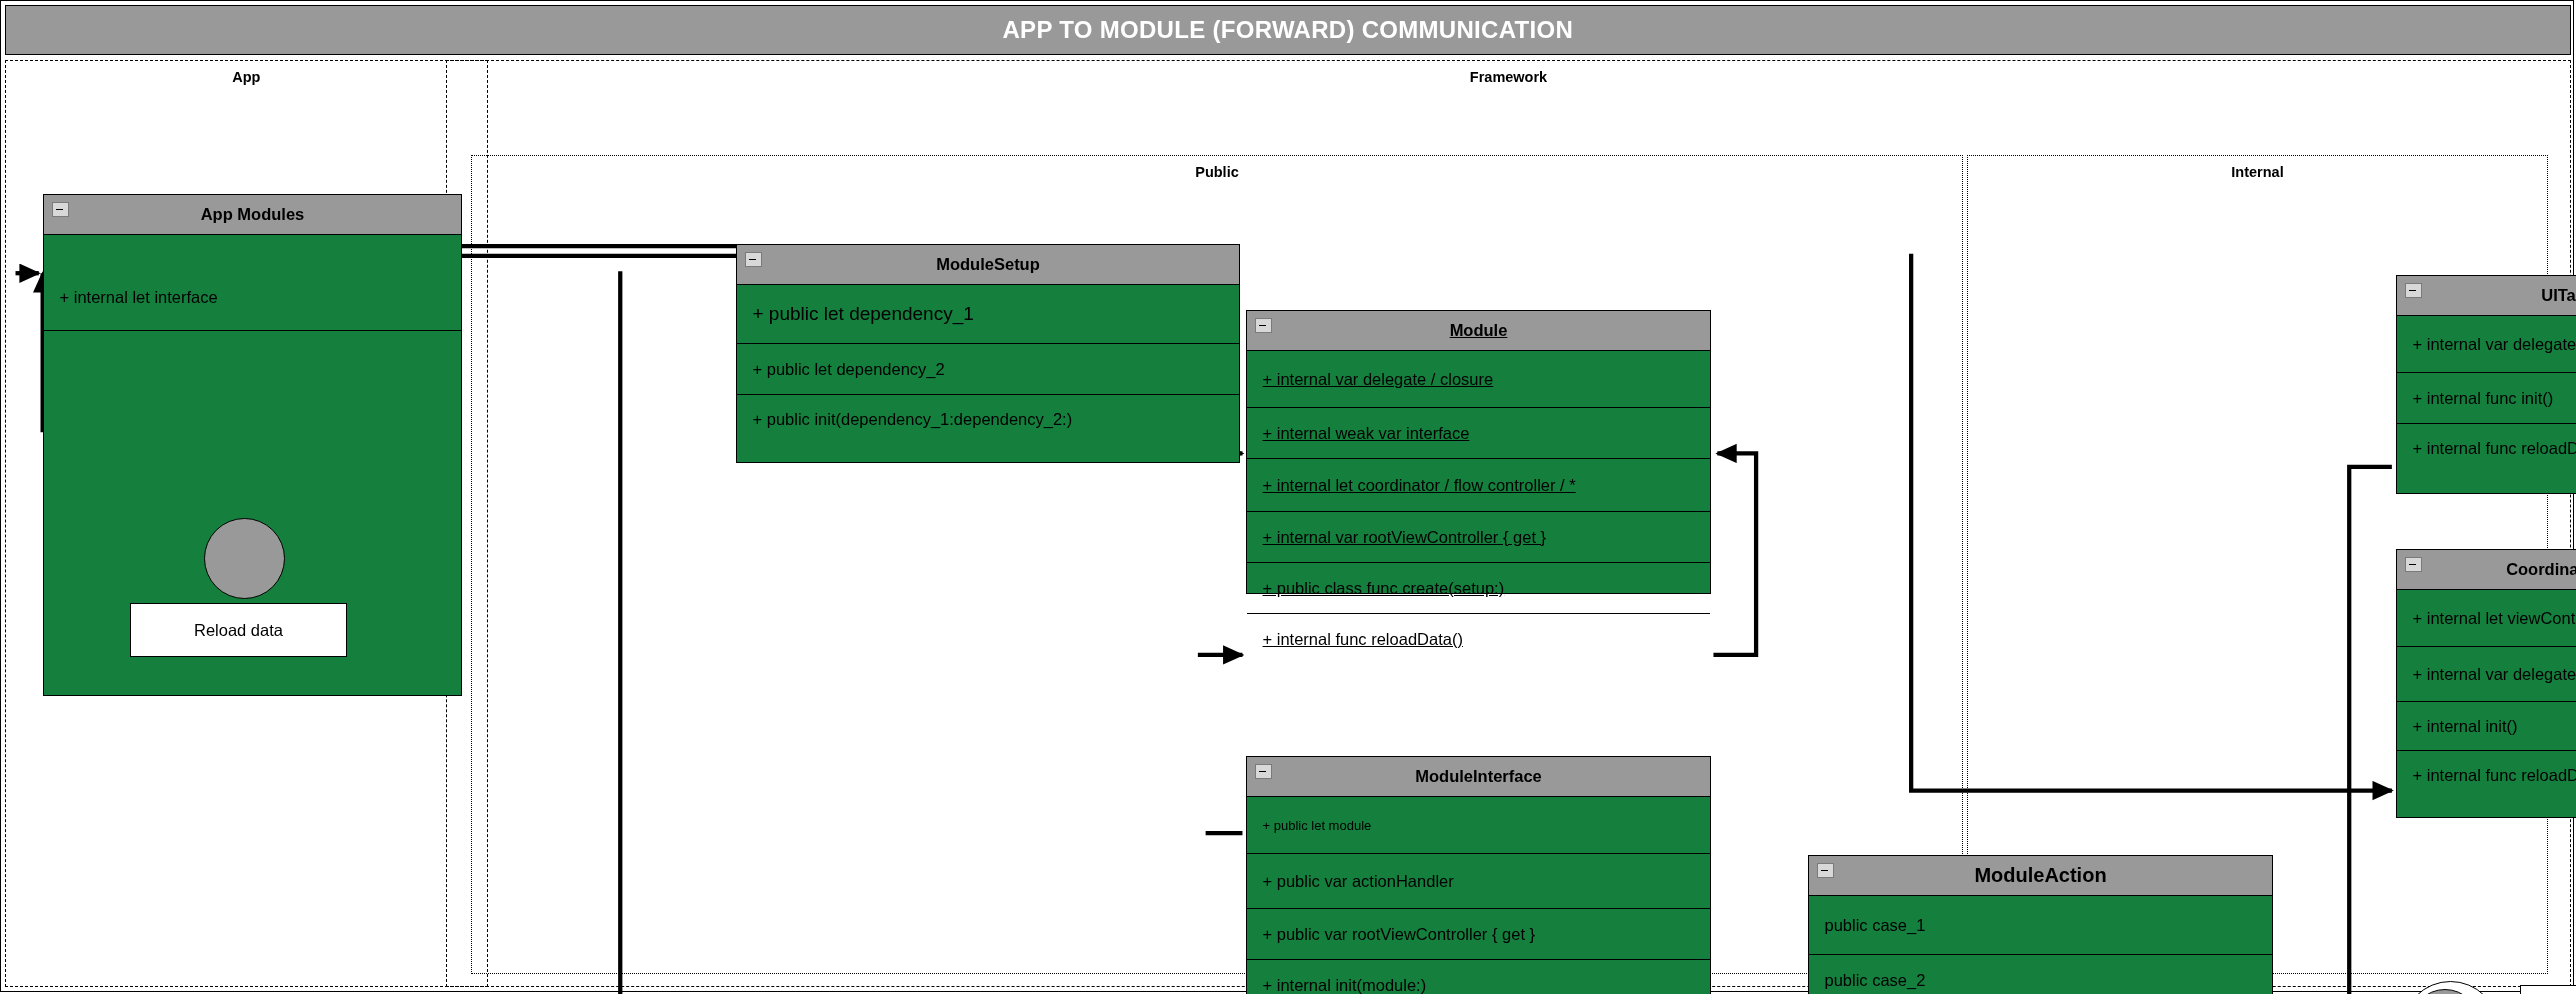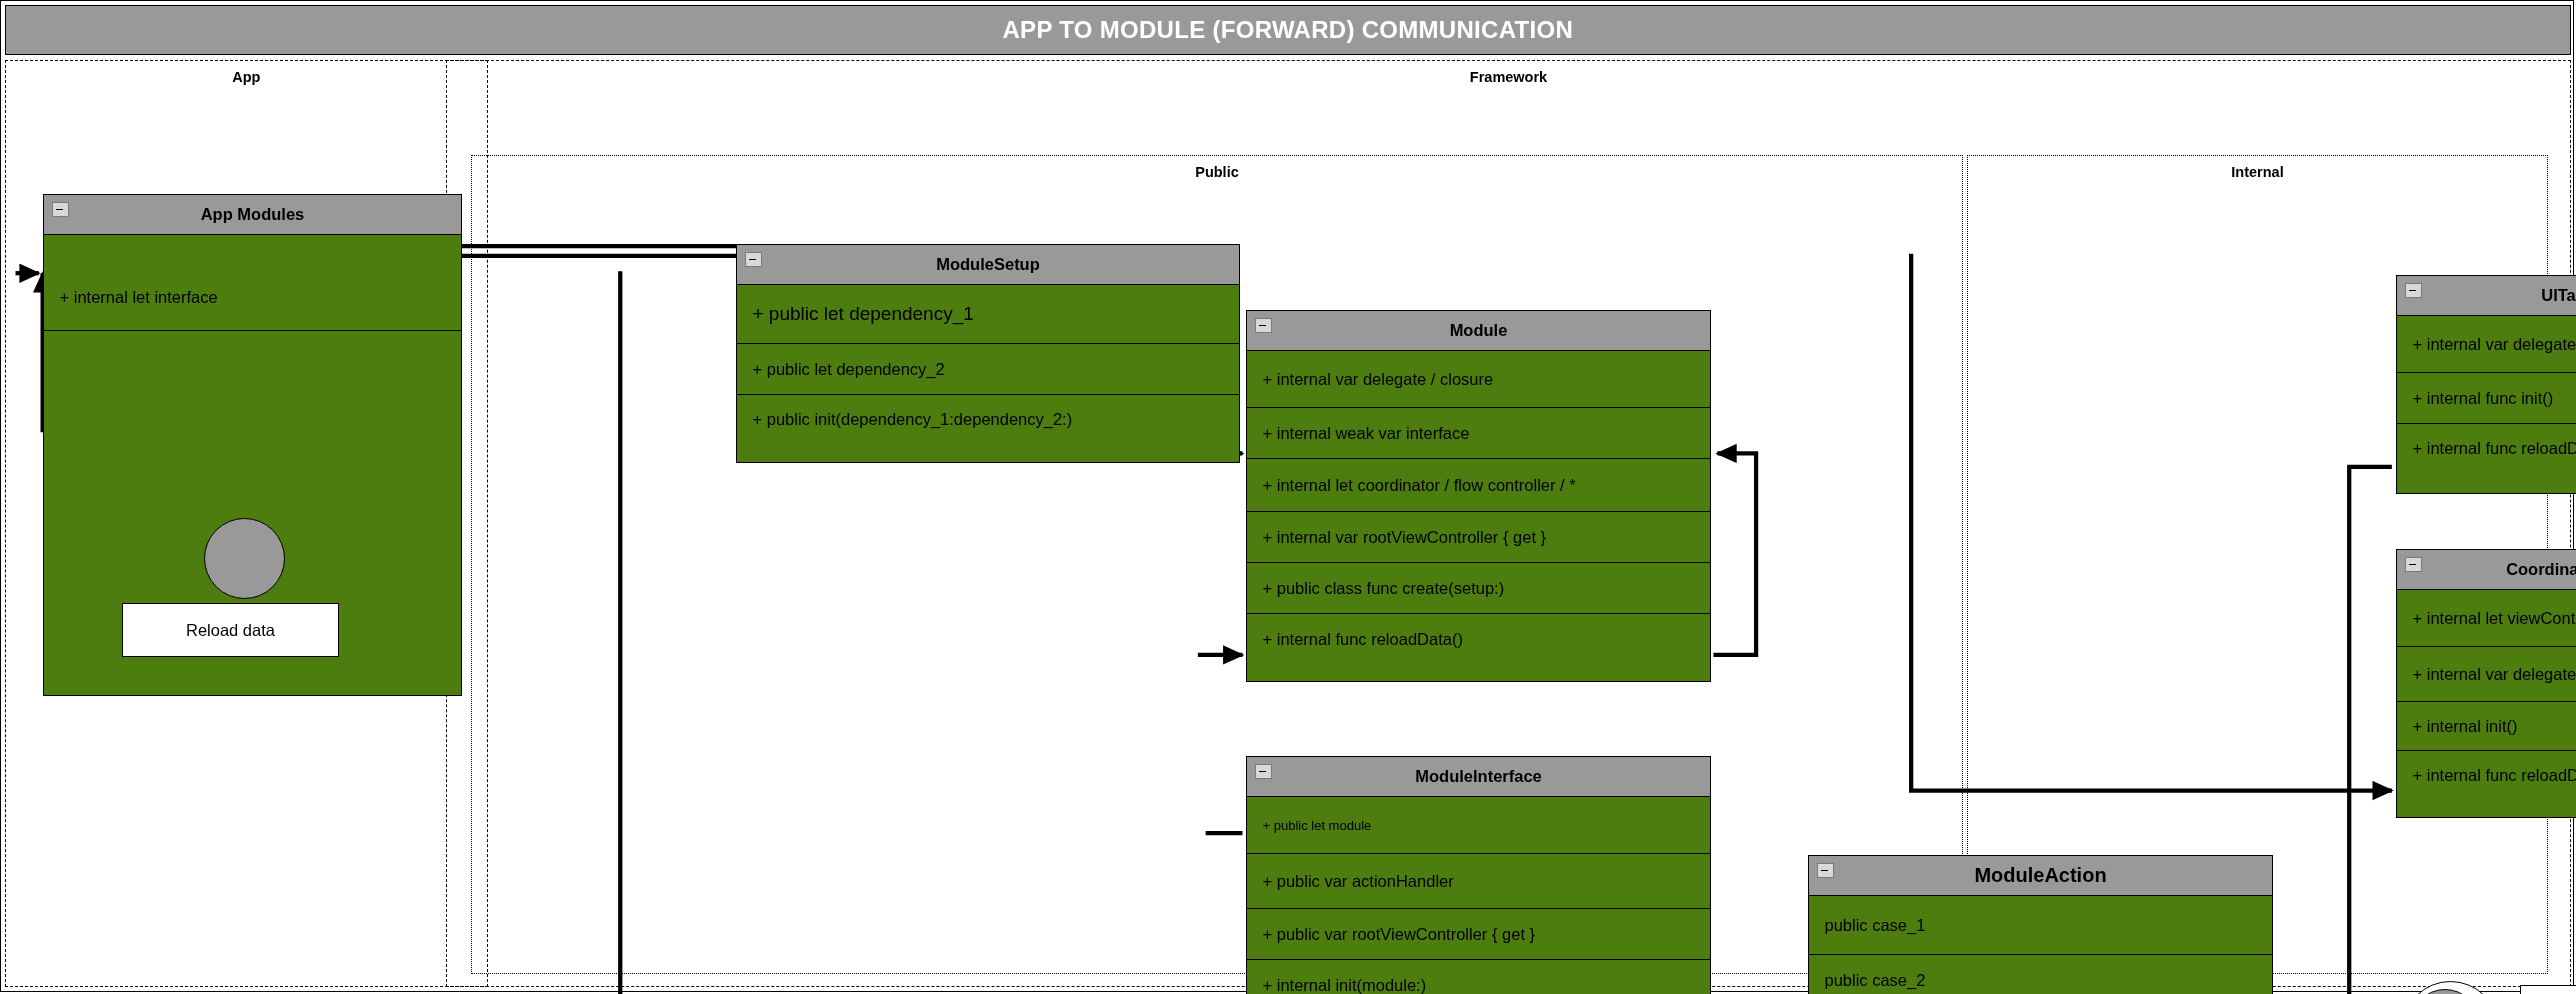--- a/index.html
+++ b/index.html
@@ -49,21 +49,21 @@
   }
 
   #panel-app      { left:4.8px;    top:60px;  width:483px;  height:927px; }
   #panel-framework{ left:446px;  top:60px;  width:2125px; height:927px; }
   #panel-public   { left:471px;  top:155px; width:1492px; height:819px; }
   #panel-internal { left:1967px; top:155px; width:581px;  height:819px; }
 
   
   .uml {
     position:absolute;
-    background:#4d7c0f;
+    background:#15803d;
     border:1.5px solid #000;
     box-sizing:border-box;
     z-index:5;
   }
   .uml-header {
     position:relative;
     background:#999999;
     border-bottom:1.5px solid #000;
     height:30px;
     display:flex; align-items:center; justify-content:center;
@@ -207,33 +207,33 @@
   <div id="box-appmodules" class="uml" style="left: 43px; top: 194px; width: 419px; height: 502px;">
     <div class="uml-header" style="height: 39px;">
       <span class="collapse-icon" style="width: 17.4px; height: 15.5px; left: 7.8px; top: 6.8px;"></span>
       <span class="uml-title" style="font-size: 16.5px;">App Modules</span>
     </div>
     <div class="uml-row" style="height: 66px; padding-left: 15.5px; font-size: 16.5px; margin-top: 29px;">+ internal let interface</div>
     <div class="uml-row empty" style="height: 368px; padding-left: 15.5px; font-size: 16.5px;"></div>
   </div>
 
   <div id="node-app-circle" class="node-start" style="left: 204px; top: 518px; width: 81px; height: 81px;"></div>
-  <div id="note-reload" class="note-box" style="left: 122px; top: 603px; width: 217px; height: 54px; font-size: 16.5px;">Reload data</div>
+  <div id="note-reload" class="note-box" style="left: 130px; top: 603px; width: 217px; height: 54px; font-size: 16.5px;">Reload data</div>
 
   <div id="box-modulesetup" class="uml" style="left: 688px; top: 244px; width: 504px; height: 219px;">
     <div class="uml-header" style="height: 39px;">
       <span class="collapse-icon" style="width: 17.4px; height: 15.5px; left: 7.8px; top: 6.8px;"></span>
       <span class="uml-title" style="font-size: 16.5px;">ModuleSetup</span>
     </div>
     <div class="uml-row" style="height: 58px; padding-left: 15.5px; font-size: 19px; text-align: right;">+ public let dependency_1</div>
     <div class="uml-row" style="height: 50px; padding-left: 15.5px; font-size: 16.5px;">+ public let dependency_2</div>
     <div class="uml-row" style="height: 48px; padding-left: 15.5px; font-size: 16.5px;">+ public init(dependency_1:dependency_2:)</div>
   </div>
 
-  <div id="box-module" class="uml" style="left: 1246px; top: 310px; width: 465px; height: 372px;">
+  <div id="box-module" class="uml" style="left: 1246px; top: 310px; width: 465px; height: 284px; text-decoration: underline;">
     <div class="uml-header" style="height: 39px;">
       <span class="collapse-icon" style="width: 17.4px; height: 15.5px; left: 7.8px; top: 6.8px;"></span>
       <span class="uml-title" style="font-size: 16.5px;">Module</span>
     </div>
     <div class="uml-row" style="height: 56px; padding-left: 15.5px; font-size: 16.5px;">+ internal var delegate / closure</div>
     <div class="uml-row" style="height: 50px; padding-left: 15.5px; font-size: 16.5px;">+ internal weak var interface</div>
     <div class="uml-row" style="height: 52px; padding-left: 15.5px; font-size: 16.5px;">+ internal let coordinator / flow controller / *</div>
     <div class="uml-row" style="height: 50px; padding-left: 15.5px; font-size: 16.5px;">+ internal var rootViewController { get }</div>
     <div class="uml-row" style="height: 50px; padding-left: 15.5px; font-size: 16.5px;">+ public class func create(setup:)</div>
     <div class="uml-row" style="height: 50px; padding-left: 15.5px; font-size: 16.5px;">+ internal func reloadData()</div>

